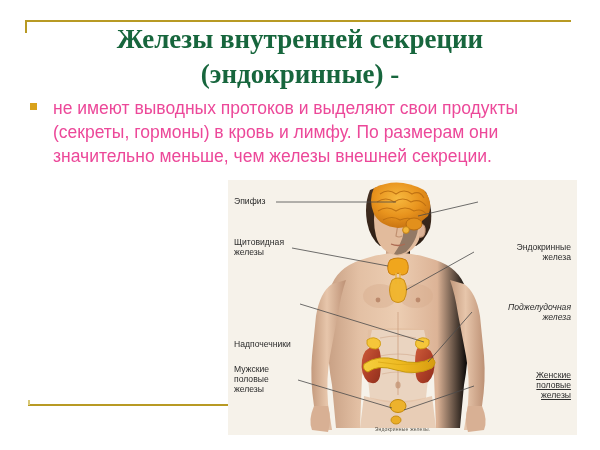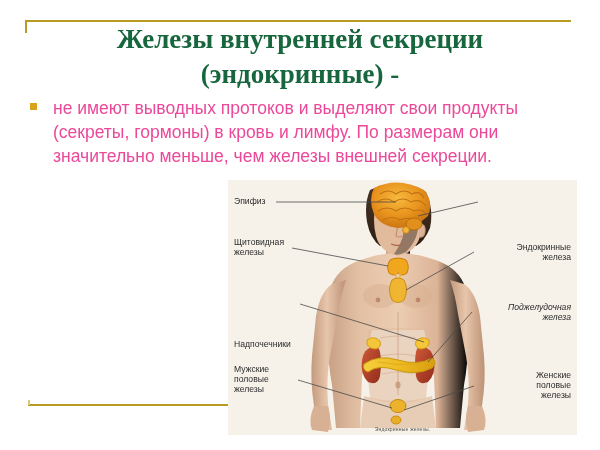--- a/index.html
+++ b/index.html
@@ -310,20 +310,20 @@
 железы</div>
     <div class="lbl left" style="left:6px;  top:118px;margin-top:41px;">Надпочечники</div>
     <div class="lbl left" style="left:6px;  top:184px;">Мужские
 половые
 железы</div>
 
     <div class="lbl right" style="right:6px; top:62px;  width:120px;">Эндокринные
 железа</div>
     <div class="lbl right" style="right:6px; top:122px; width:120px;font-style:italic;">Поджелудочная
 железа</div>
-    <div class="lbl right" style="right:6px; top:190px; width:120px;">Женские
+    <div class="lbl right" style="right:6px; top:190px; width:120px;text-decoration:underline;">Женские
 половые
 железы</div>
 
     <div class="figure-caption">Эндокринные железы.</div>
   </div>
 
 </div>
 
 </body></html>

